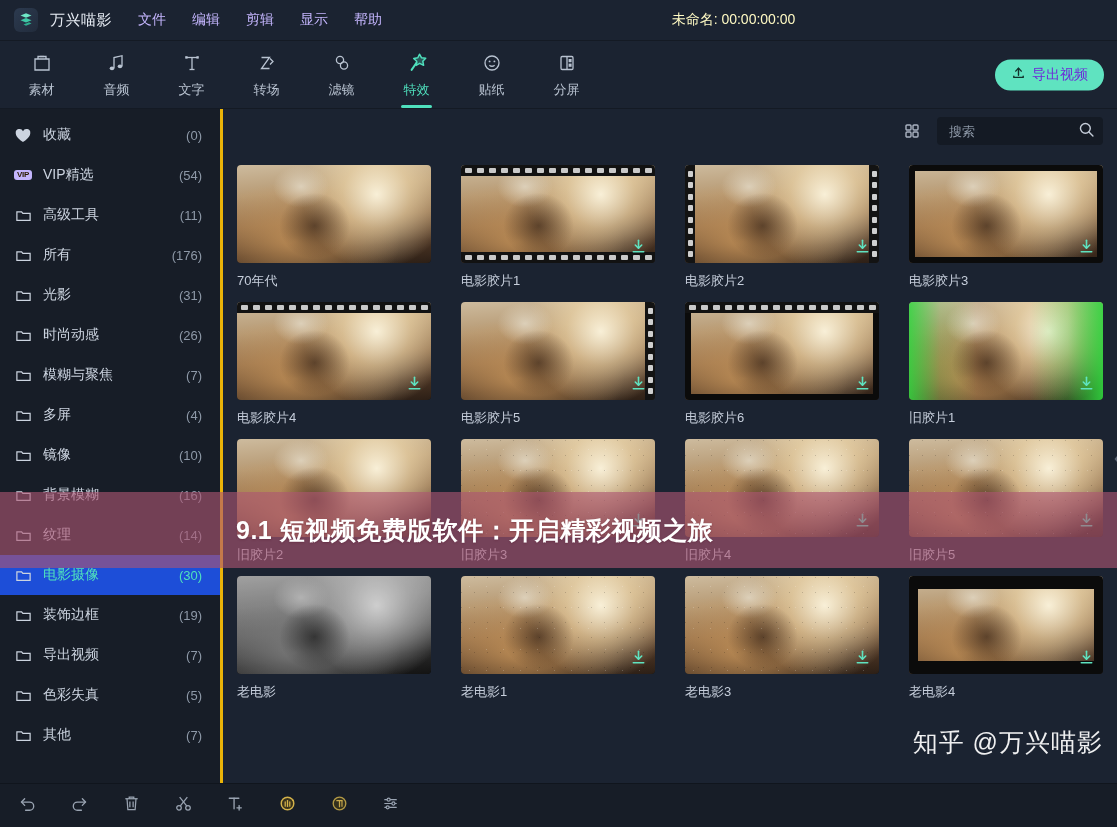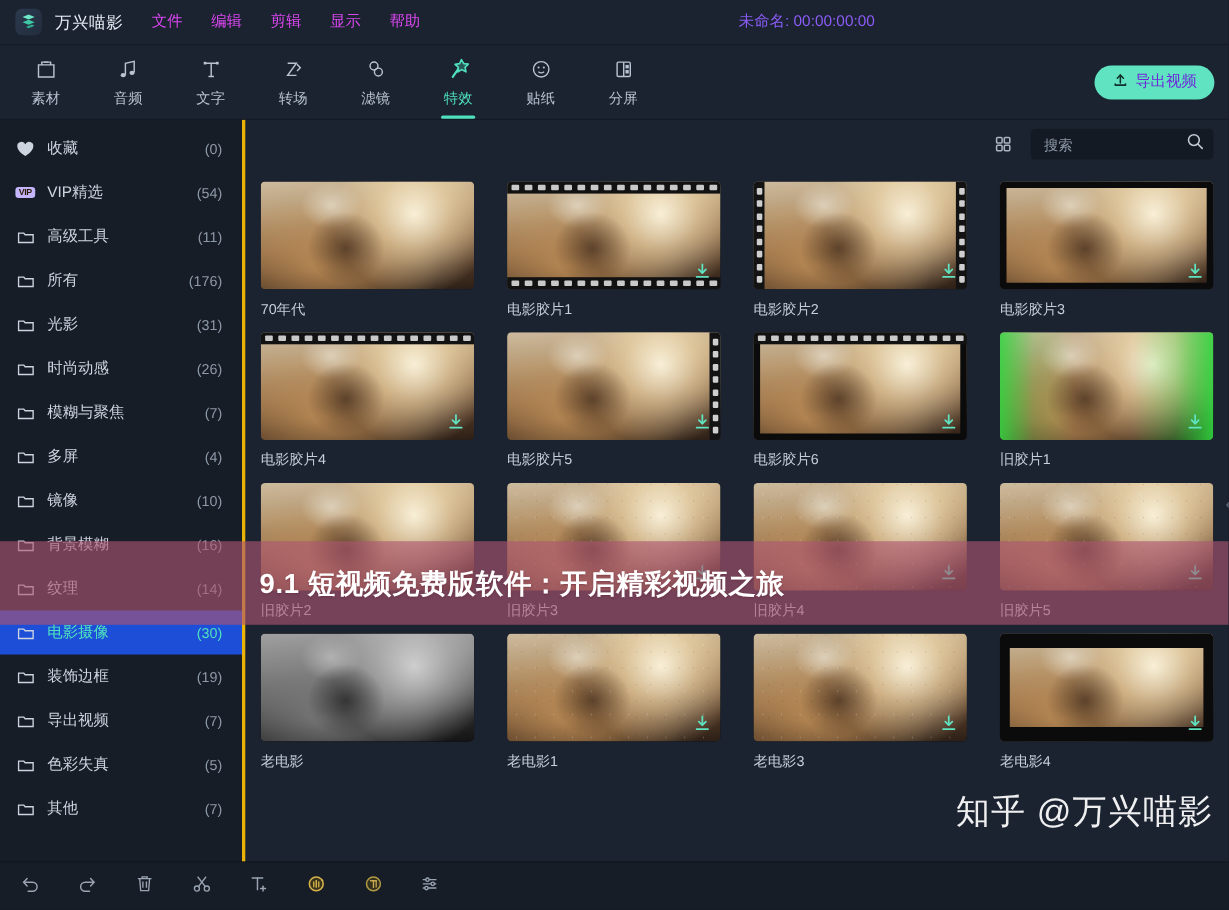--- a/index.html
+++ b/index.html
@@ -18,24 +18,24 @@
     padding: 0 14px; flex: 0 0 41px; position: relative;
     border-bottom: 1px solid #141a24;
   }
   .logo {
     width: 24px; height: 24px; border-radius: 6px;
     background: linear-gradient(135deg, #2c3a4f 0%, #222c3c 100%);
     display: flex; align-items: center; justify-content: center; margin-right: 12px;
   }
   .logo svg { display: block; }
   .app-name { color: #e8edf5; font-size: 15px; margin-right: 26px; letter-spacing: .5px; }
-  .menu-item { color: #d946ef; font-size: 14px; margin-right: 26px; cursor: default; }
+  .menu-item { color: #c4b5fd; font-size: 14px; margin-right: 26px; cursor: default; }
   .proj-title {
     position: absolute; left: 0; right: 0; text-align: center;
-    color: #8b5cf6; font-size: 14px; pointer-events: none;
+    color: #fef9c3; font-size: 14px; pointer-events: none;
     margin-left: 350px;
   }
 
   
   .toolbar {
     height: 68px; background: #1b2331; display: flex; align-items: stretch;
     flex: 0 0 68px; position: relative; padding-left: 4px;
     border-bottom: 1px solid #141a24;
   }
   .tool {
@@ -169,21 +169,21 @@
   }
   .banner-text {
     color: #ffffff; font-size: 25px; font-weight: bold; padding-left: 236px;
     letter-spacing: .5px; text-shadow: 0 1px 2px rgba(90,30,50,.45);
     white-space: nowrap;
   }
 
   
   .watermark {
     position: absolute; right: 14px; bottom: 24px; z-index: 45;
-    color: rgba(255,255,255,0.93); font-size: 31px; white-space: nowrap;
+    color: rgba(255,255,255,0.93); font-size: 25px; white-space: nowrap;
     pointer-events: none; letter-spacing: 1px;
   }
 
   
   .bottombar {
     height: 44px; flex: 0 0 44px; background: #171d27; display: flex;
     align-items: center; gap: 26px; padding-left: 14px;
     border-top: 1px solid #10151d;
   }
   .bb-btn {

